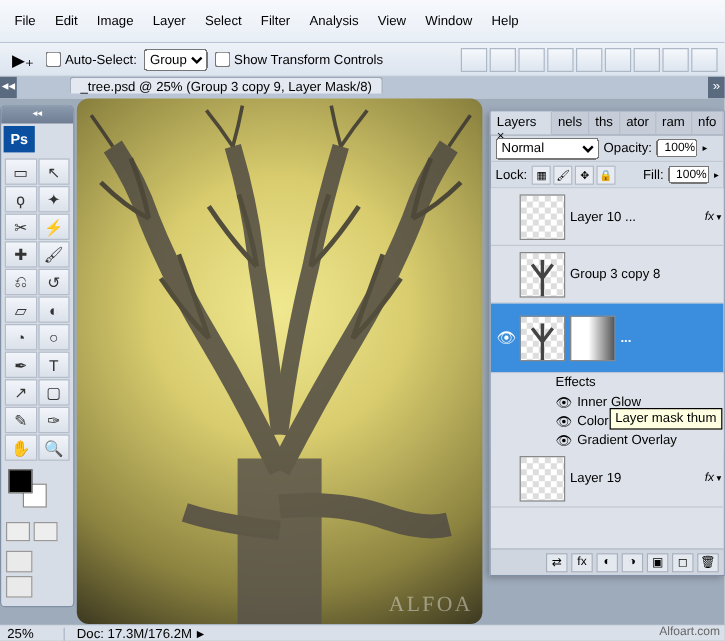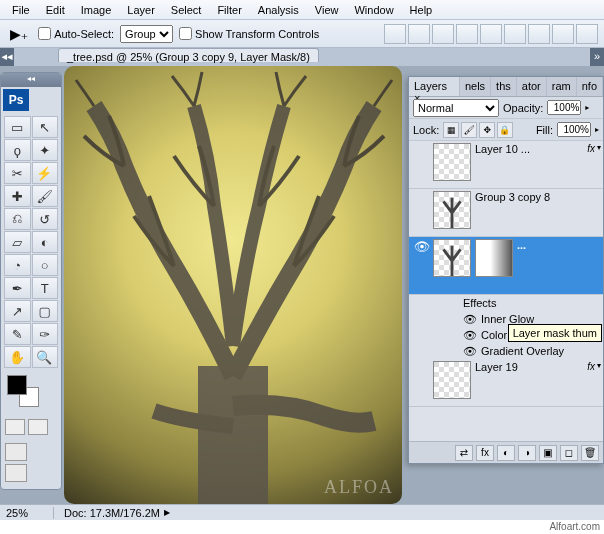--- a/index.html
+++ b/index.html
@@ -1,17 +1,17 @@
 <!DOCTYPE html>
 <html><head>
 <meta charset="utf-8">
 <style>
 *{margin:0;padding:0;box-sizing:border-box;font-family:Tahoma,sans-serif;font-size:11px;}
 body{background:#fff;width:604px;height:534px;overflow:hidden;position:relative;}
-.menubar{background:linear-gradient(#f7f9fc,#e8eef6);height:20px;display:flex;align-items:center;padding:0 4px;border-bottom:1px solid #b8c4d4;}
+.menubar{background:linear-gradient(#f7f9fc,#e8eef6);height:36px;display:flex;align-items:center;padding:0 4px;border-bottom:1px solid #b8c4d4;}
 .menubar span{padding:2px 8px;cursor:default;}
 .toolbar{background:linear-gradient(#eef2f8,#dce4ef);height:28px;display:flex;align-items:center;padding:0 6px;border-bottom:1px solid #b0bccb;gap:6px;}
 .toolbar .arrow{font-size:14px;padding:0 4px;}
 .checkbox{display:inline-flex;align-items:center;gap:3px;}
 .checkbox input{margin:0;}
 select{font-size:11px;height:18px;}
 .tb-icons{display:flex;gap:2px;margin-left:auto;}
 .tb-icons div{width:22px;height:20px;border:1px solid #adb8c7;background:linear-gradient(#f5f8fc,#dde5ef);}
 .tabbar{background:#b9c5d5;height:18px;position:relative;}
 .tabbar .tab{position:absolute;left:58px;top:0;background:#e4e9f1;height:14px;padding:2px 8px;border-radius:3px 3px 0 0;border:1px solid #9aa6b5;border-bottom:none;}
@@ -40,21 +40,21 @@
 .layers{position:absolute;right:0;top:10px;width:196px;background:#d7dde6;border:1px solid #7f8fa4;box-shadow:-2px 2px 6px rgba(0,0,0,0.25);}
 .layers .ptabs{height:20px;background:#c6cdd8;display:flex;font-size:10px;border-bottom:1px solid #a3adba;}
 .layers .ptabs span{padding:3px 5px;border-right:1px solid #b4bdc9;}
 .layers .ptabs .active{background:#d7dde6;}
 .layers .row{display:flex;align-items:center;height:22px;padding:0 4px;gap:4px;border-bottom:1px solid #c2c9d3;}
 .layers select{flex:0 0 86px;}
 .layers input[type=text]{width:34px;height:15px;font-size:10px;text-align:right;}
 .lockicons{display:flex;gap:2px;}
 .lockicons div{width:16px;height:16px;border:1px solid #b0b8c4;background:#e8ecf2;font-size:9px;display:flex;align-items:center;justify-content:center;}
 .layerlist{height:300px;overflow:hidden;background:#dde2ea;}
-.layer{display:flex;height:48px;border-bottom:1px solid #c0c7d2;padding:2px;}
+.layer{display:flex;align-items:center;height:48px;border-bottom:1px solid #c0c7d2;padding:2px;}
 .layer.sel{background:#3b8ede;color:#fff;height:58px;}
 .eye{width:22px;text-align:center;font-size:13px;}
 .thumb{width:38px;height:38px;border:1px solid #888;background:repeating-conic-gradient(#fff 0 25%,#ddd 0 50%) 0 0/10px 10px;margin-right:4px;flex:0 0 38px;display:flex;align-items:center;justify-content:center;font-size:9px;}
 .thumb.mask{background:linear-gradient(90deg,#fff 40%,#555 100%);}
 .thumb svg{width:100%;height:100%;}
 .lname{flex:1;font-size:11px;}
 .fx{font-style:italic;font-size:10px;margin-right:2px;}
 .tri{font-size:8px;}
 .effects{background:#dde2ea;padding-left:54px;font-size:10px;}
 .effects div{height:16px;display:flex;align-items:center;gap:4px;}

